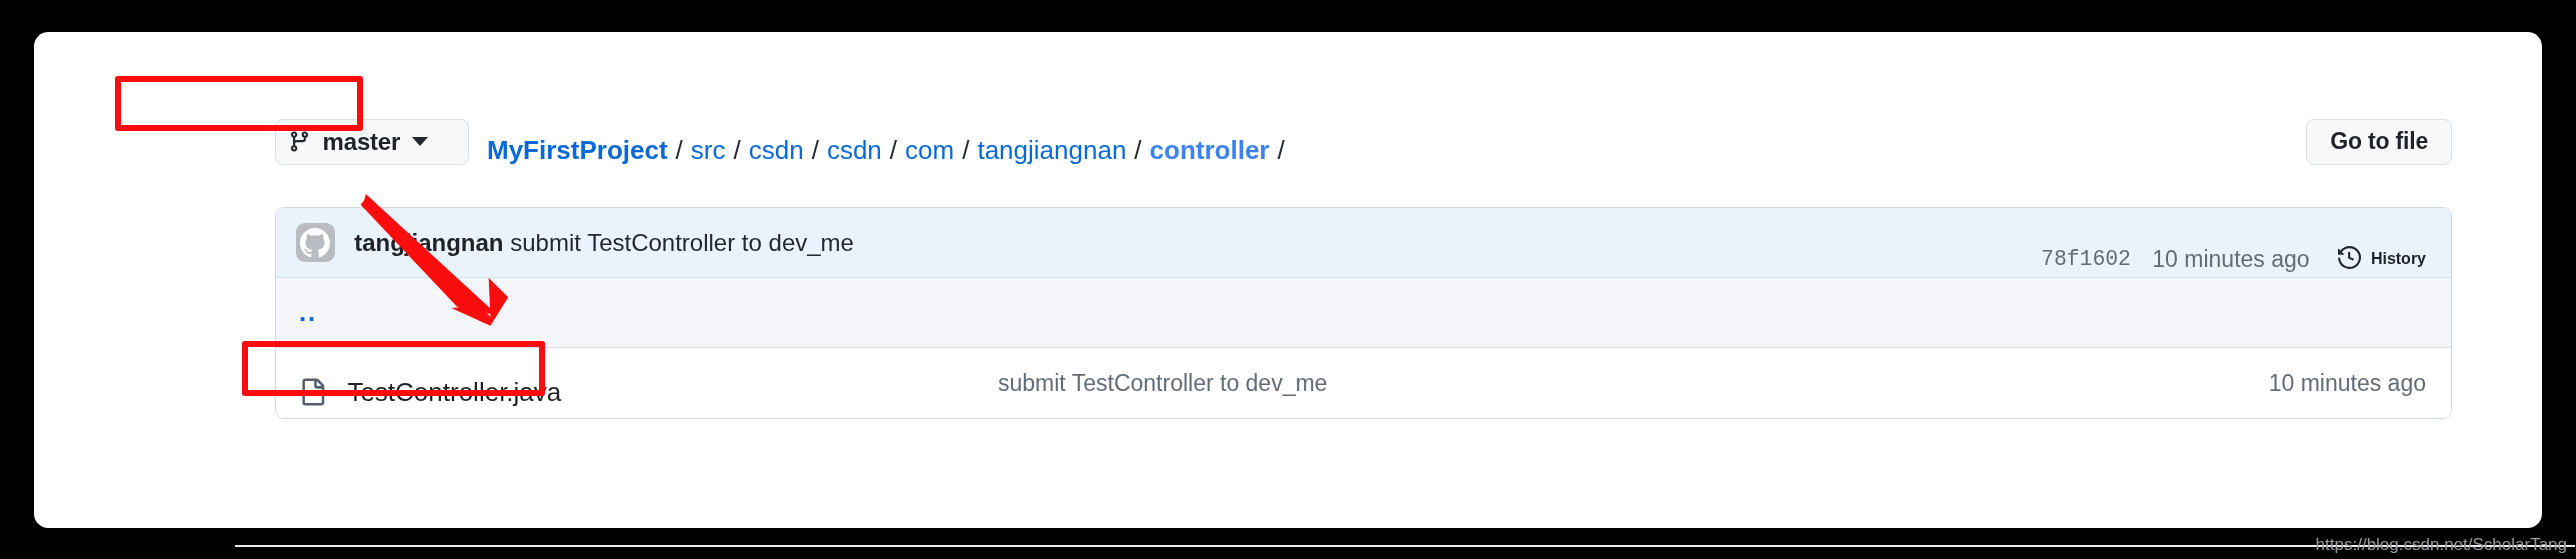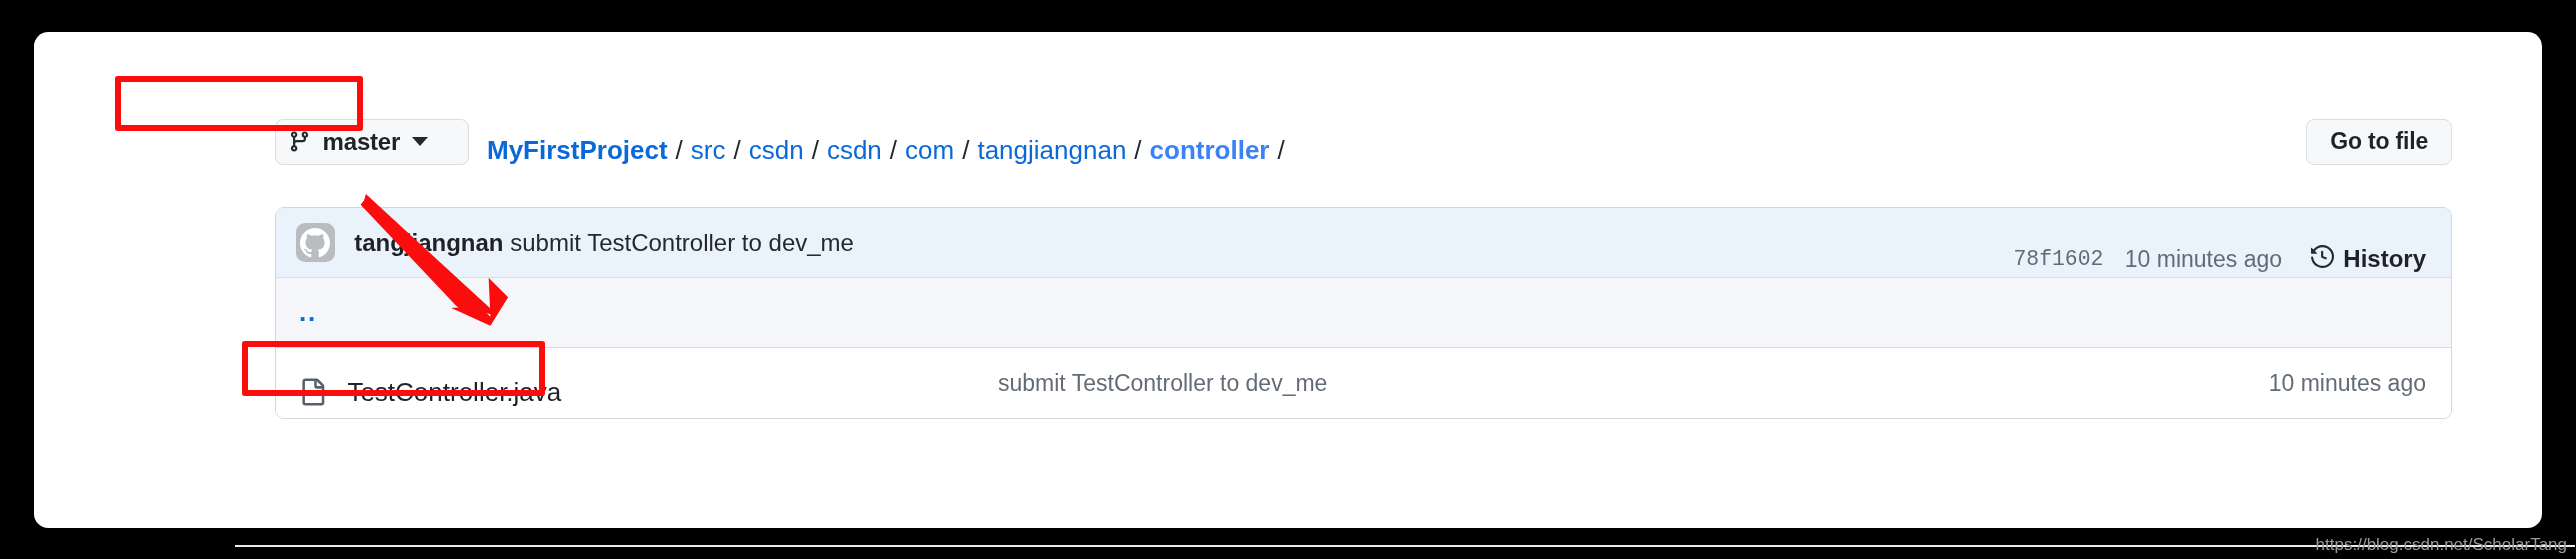--- a/index.html
+++ b/index.html
@@ -136,21 +136,21 @@
     white-space: nowrap;
     margin-top: 33px;
   }
   .sha {
     font-family: "Liberation Mono", monospace;
     font-size: 21.4px; color: #636c76; cursor: pointer;
   }
   .when { font-size: 23px; color: #636c76; }
   .history-link {
     display: flex; align-items: center; gap: 9.8px;
-    font-size: 24px; font-weight: 700; color: #1f2328;
+    font-size: 16px; font-weight: 700; color: #1f2328;
     cursor: pointer; margin-left: 7.1px;
   }
   .row {
     height: 70px;
     display: flex; align-items: center;
     padding: 0 25px 0 23px;
     border-bottom: 0.9px solid #d8dee4;
   }
   .row.updir { background: #f4f6f9; }
   .row.file { background: #ffffff; border-bottom: none; }

